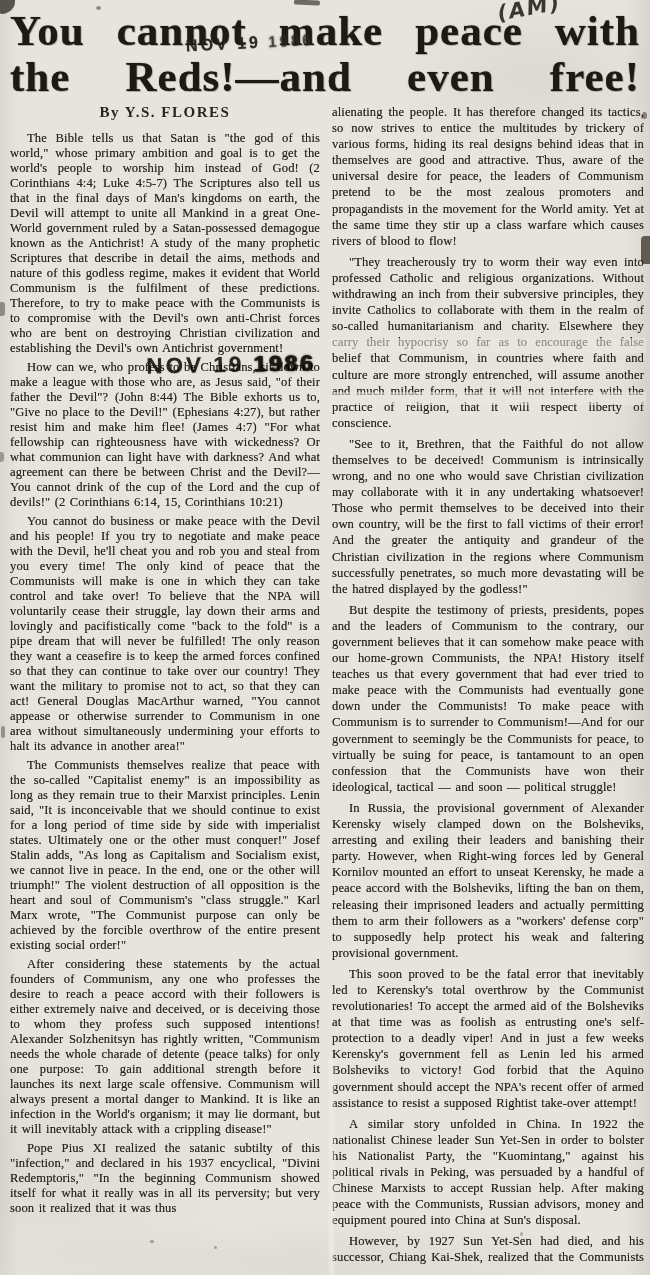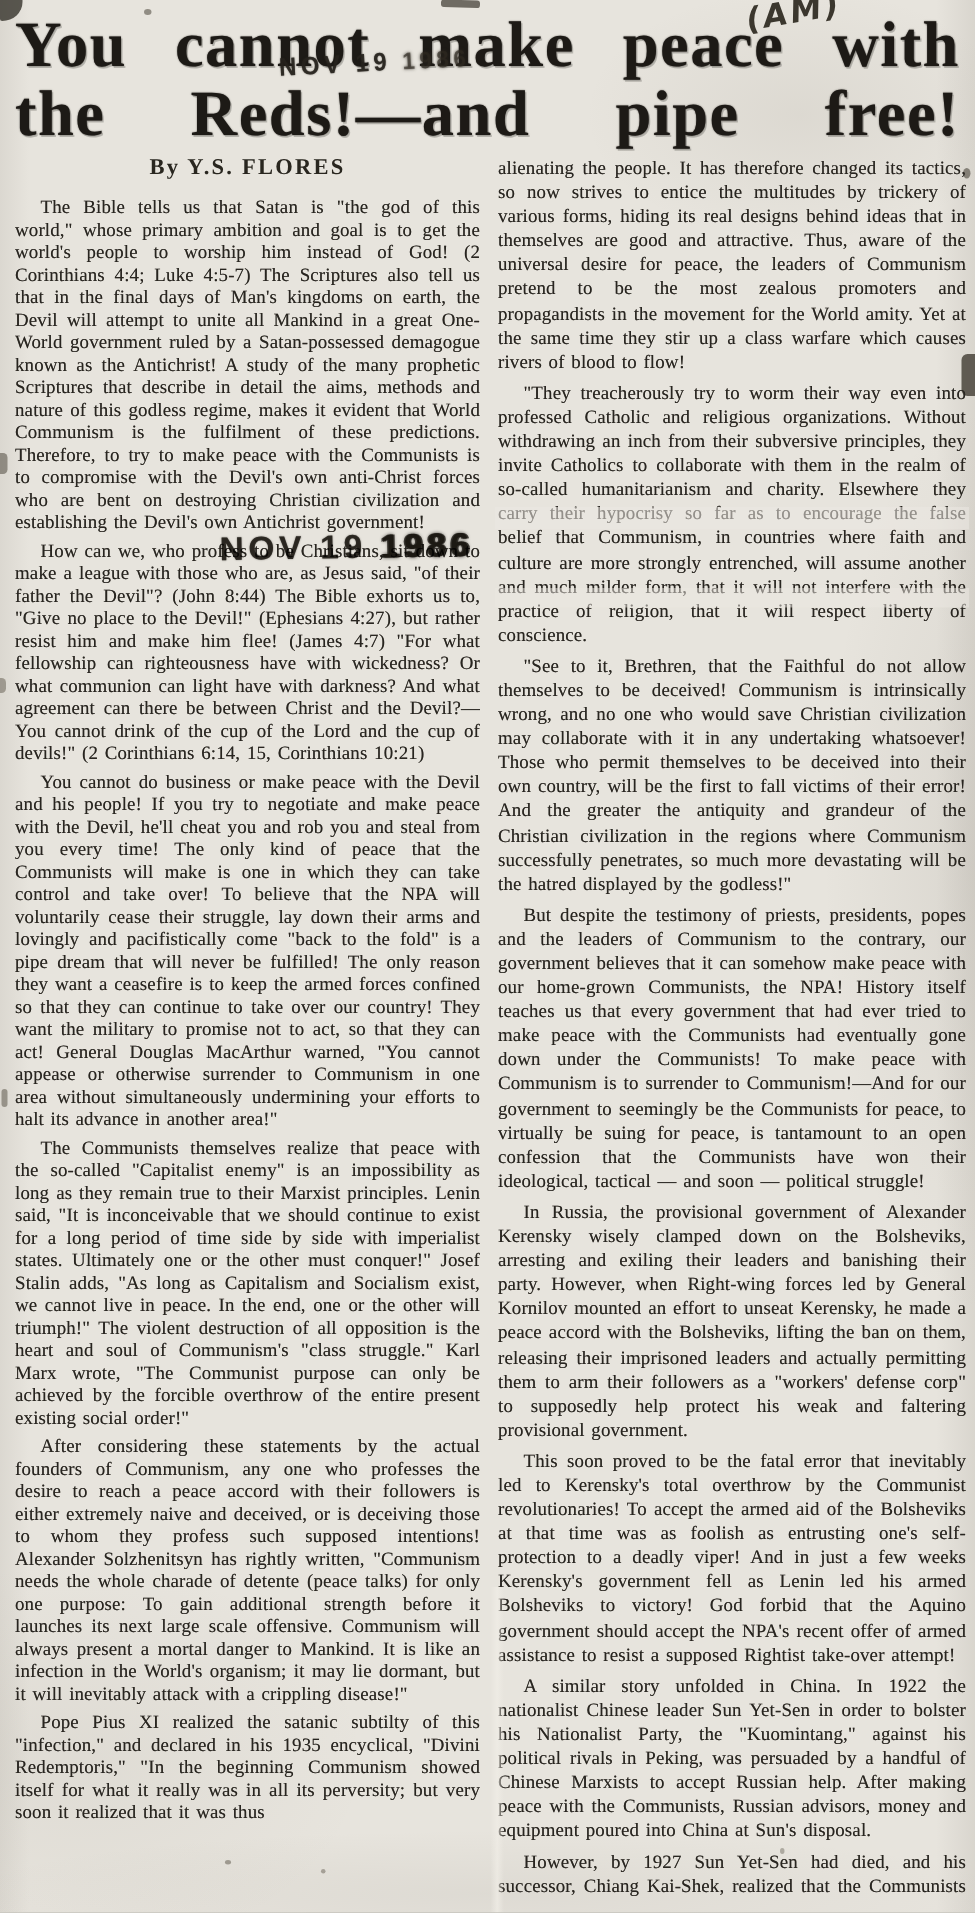--- a/index.html
+++ b/index.html
@@ -128,31 +128,31 @@
   <div class="artifact tick-left2"></div>
   <div class="artifact tick-left3"></div>
   <div class="artifact speck1"></div>
   <div class="artifact speck2"></div>
   <div class="artifact speck3"></div>
 
   <div class="annotation">(AM)</div>
 
   <div class="headline">
     <div class="hl-line">You cannot make peace with</div>
-    <div class="hl-line">the Reds!—and pipe free!</div>
+    <div class="hl-line">the Reds!—and even free!</div>
   </div>
 
   <div class="col col-left">
     <div class="byline">By Y.S. FLORES</div>
     <p>The Bible tells us that Satan is "the god of this world," whose primary ambition and goal is to get the world's people to worship him instead of God! (2 Corinthians 4:4; Luke 4:5-7) The Scriptures also tell us that in the final days of Man's kingdoms on earth, the Devil will attempt to unite all Mankind in a great One-World government ruled by a Satan-possessed demagogue known as the Antichrist! A study of the many prophetic Scriptures that describe in detail the aims, methods and nature of this godless regime, makes it evident that World Communism is the fulfilment of these predictions. Therefore, to try to make peace with the Communists is to compromise with the Devil's own anti-Christ forces who are bent on destroying Christian civilization and establishing the Devil's own Antichrist government!</p>
     <p>How can we, who profess to be Christians, sit down to make a league with those who are, as Jesus said, "of their father the Devil"? (John 8:44) The Bible exhorts us to, "Give no place to the Devil!" (Ephesians 4:27), but rather resist him and make him flee! (James 4:7) "For what fellowship can righteousness have with wickedness? Or what communion can light have with darkness? And what agreement can there be between Christ and the Devil?—You cannot drink of the cup of the Lord and the cup of devils!" (2 Corinthians 6:14, 15, Corinthians 10:21)</p>
     <p>You cannot do business or make peace with the Devil and his people! If you try to negotiate and make peace with the Devil, he'll cheat you and rob you and steal from you every time! The only kind of peace that the Communists will make is one in which they can take control and take over! To believe that the NPA will voluntarily cease their struggle, lay down their arms and lovingly and pacifistically come "back to the fold" is a pipe dream that will never be fulfilled! The only reason they want a ceasefire is to keep the armed forces confined so that they can continue to take over our country! They want the military to promise not to act, so that they can act! General Douglas MacArthur warned, "You cannot appease or otherwise surrender to Communism in one area without simultaneously undermining your efforts to halt its advance in another area!"</p>
     <p>The Communists themselves realize that peace with the so-called "Capitalist enemy" is an impossibility as long as they remain true to their Marxist principles. Lenin said, "It is inconceivable that we should continue to exist for a long period of time side by side with imperialist states. Ultimately one or the other must conquer!" Josef Stalin adds, "As long as Capitalism and Socialism exist, we cannot live in peace. In the end, one or the other will triumph!" The violent destruction of all opposition is the heart and soul of Communism's "class struggle." Karl Marx wrote, "The Communist purpose can only be achieved by the forcible overthrow of the entire present existing social order!"</p>
     <p>After considering these statements by the actual founders of Communism, any one who professes the desire to reach a peace accord with their followers is either extremely naive and deceived, or is deceiving those to whom they profess such supposed intentions! Alexander Solzhenitsyn has rightly written, "Communism needs the whole charade of detente (peace talks) for only one purpose: To gain additional strength before it launches its next large scale offensive. Communism will always present a mortal danger to Mankind. It is like an infection in the World's organism; it may lie dormant, but it will inevitably attack with a crippling disease!"</p>
-    <p>Pope Pius XI realized the satanic subtilty of this "infection," and declared in his 1935 encyclical, "Divini Redemptoris," "In the beginning Communism showed itself for what it really was in all its perversity; but very soon it realized that it was thus</p>
+    <p>Pope Pius XI realized the satanic subtilty of this "infection," and declared in his 1937 encyclical, "Divini Redemptoris," "In the beginning Communism showed itself for what it really was in all its perversity; but very soon it realized that it was thus</p>
   </div>
 
   <div class="col col-right">
     <p class="no-indent">alienating the people. It has therefore changed its tactics, so now strives to entice the multitudes by trickery of various forms, hiding its real designs behind ideas that in themselves are good and attractive. Thus, aware of the universal desire for peace, the leaders of Communism pretend to be the most zealous promoters and propagandists in the movement for the World amity. Yet at the same time they stir up a class warfare which causes rivers of blood to flow!</p>
     <p>"They treacherously try to worm their way even into professed Catholic and religious organizations. Without withdrawing an inch from their subversive principles, they invite Catholics to collaborate with them in the realm of so-called humanitarianism and charity. Elsewhere they carry their hypocrisy so far as to encourage the false belief that Communism, in countries where faith and culture are more strongly entrenched, will assume another and much milder form, that it will not interfere with the practice of religion, that it will respect liberty of conscience.</p>
     <p>"See to it, Brethren, that the Faithful do not allow themselves to be deceived! Communism is intrinsically wrong, and no one who would save Christian civilization may collaborate with it in any undertaking whatsoever! Those who permit themselves to be deceived into their own country, will be the first to fall victims of their error! And the greater the antiquity and grandeur of the Christian civilization in the regions where Communism successfully penetrates, so much more devastating will be the hatred displayed by the godless!"</p>
     <p>But despite the testimony of priests, presidents, popes and the leaders of Communism to the contrary, our government believes that it can somehow make peace with our home-grown Communists, the NPA! History itself teaches us that every government that had ever tried to make peace with the Communists had eventually gone down under the Communists! To make peace with Communism is to surrender to Communism!—And for our government to seemingly be the Communists for peace, to virtually be suing for peace, is tantamount to an open confession that the Communists have won their ideological, tactical — and soon — political struggle!</p>
     <p>In Russia, the provisional government of Alexander Kerensky wisely clamped down on the Bolsheviks, arresting and exiling their leaders and banishing their party. However, when Right-wing forces led by General Kornilov mounted an effort to unseat Kerensky, he made a peace accord with the Bolsheviks, lifting the ban on them, releasing their imprisoned leaders and actually permitting them to arm their followers as a "workers' defense corp" to supposedly help protect his weak and faltering provisional government.</p>
     <p>This soon proved to be the fatal error that inevitably led to Kerensky's total overthrow by the Communist revolutionaries! To accept the armed aid of the Bolsheviks at that time was as foolish as entrusting one's self-protection to a deadly viper! And in just a few weeks Kerensky's government fell as Lenin led his armed Bolsheviks to victory! God forbid that the Aquino government should accept the NPA's recent offer of armed assistance to resist a supposed Rightist take-over attempt!</p>
     <p>A similar story unfolded in China. In 1922 the nationalist Chinese leader Sun Yet-Sen in order to bolster his Nationalist Party, the "Kuomintang," against his political rivals in Peking, was persuaded by a handful of Chinese Marxists to accept Russian help. After making peace with the Communists, Russian advisors, money and equipment poured into China at Sun's disposal.</p>

